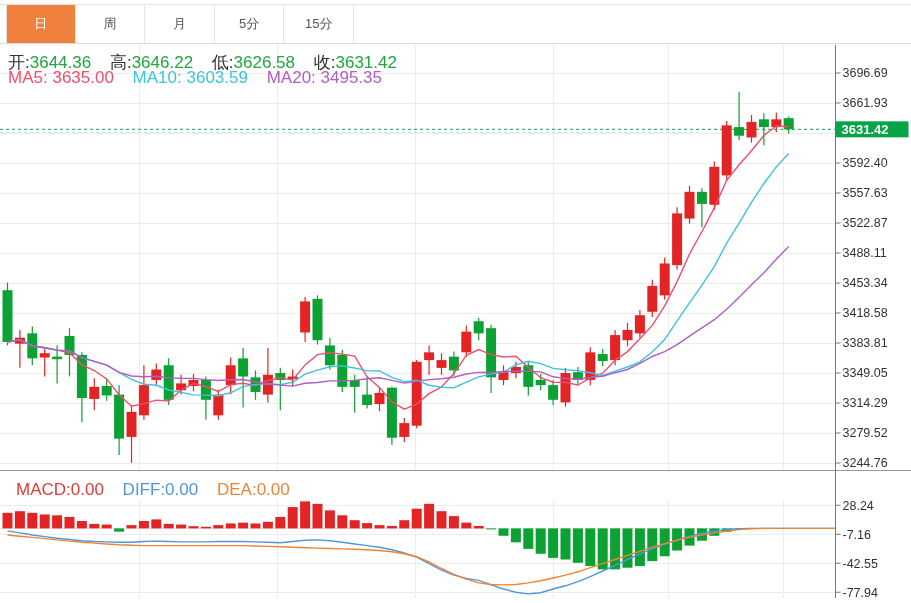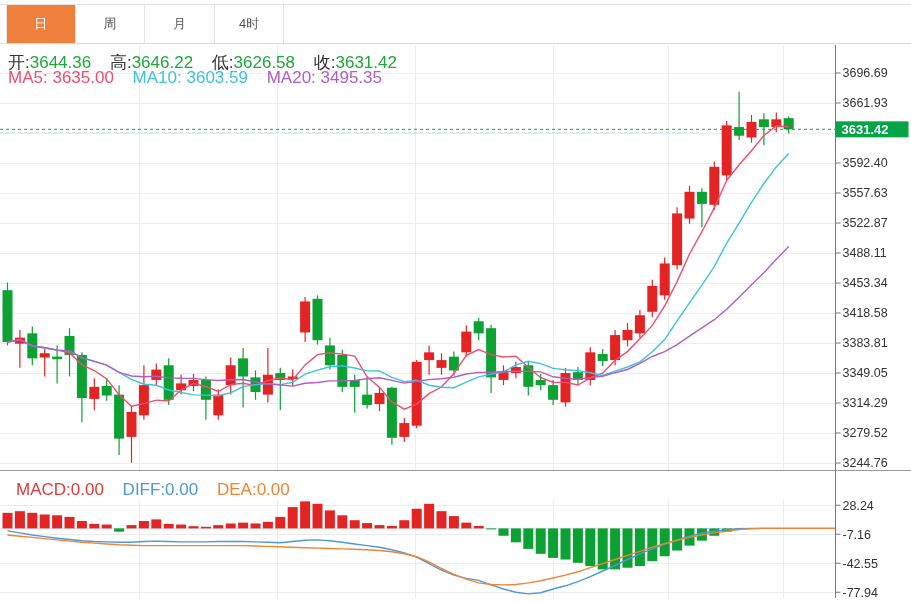--- a/index.html
+++ b/index.html
@@ -318,21 +318,24 @@
     <div class="tab active">
         <span>日</span>
       </div>
     <div class="tab">
         <span>周</span>
       </div>
     <div class="tab">
         <span>月</span>
       </div>
     <div class="tab">
-        <span>4时</span>
+        <span>5分</span>
+      </div>
+    <div class="tab">
+        <span>15分</span>
       </div>
     <div class="tab-fill"></div>
   </div>
 
   <div class="row quote-row">
     <span class="seg"><span class="lbl">开:</span><span class="val">3644.36</span></span>
     <span class="seg"><span class="lbl">高:</span><span class="val">3646.22</span></span>
     <span class="seg"><span class="lbl">低:</span><span class="val">3626.58</span></span>
     <span class="seg"><span class="lbl">收:</span><span class="val">3631.42</span></span>
   </div>

